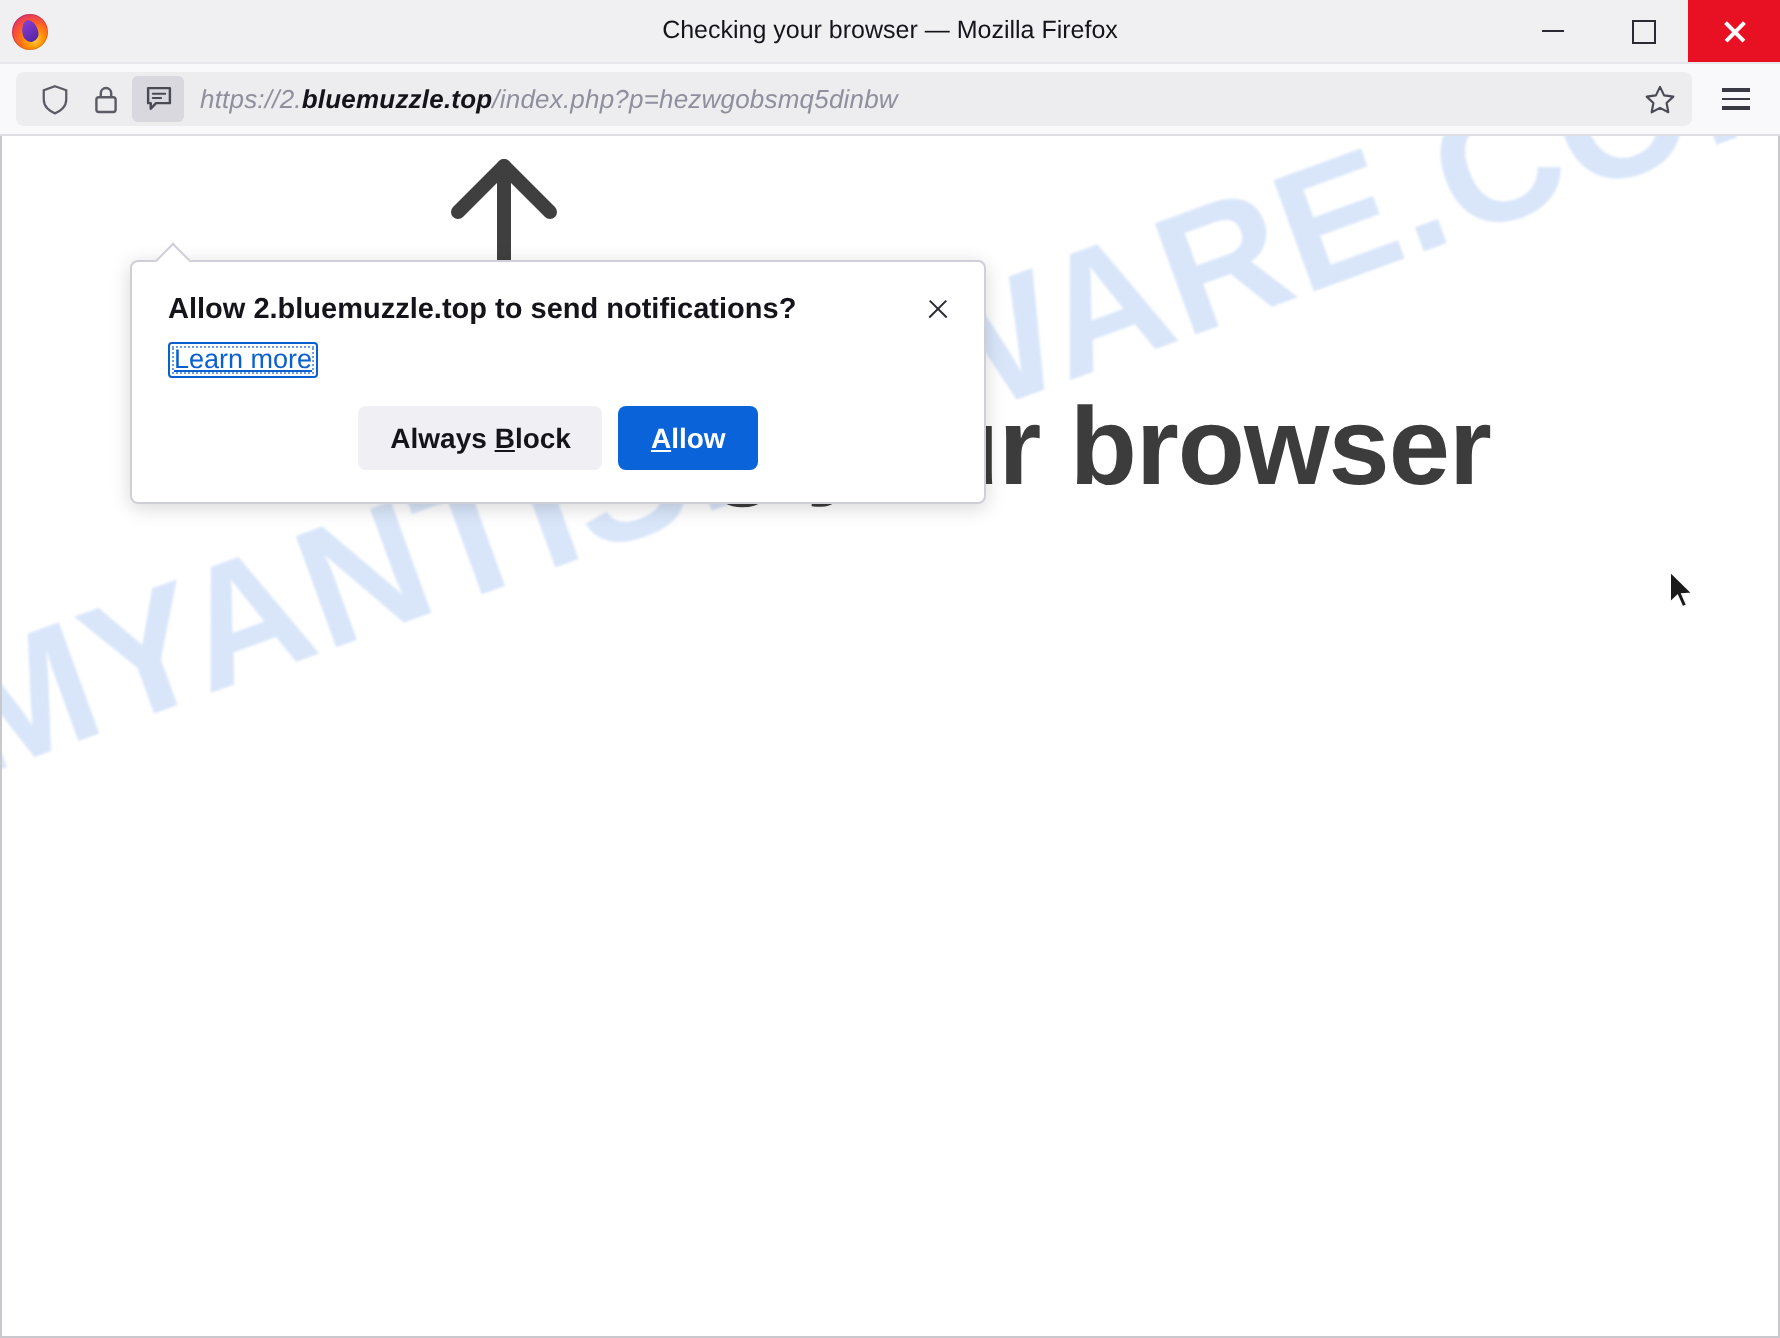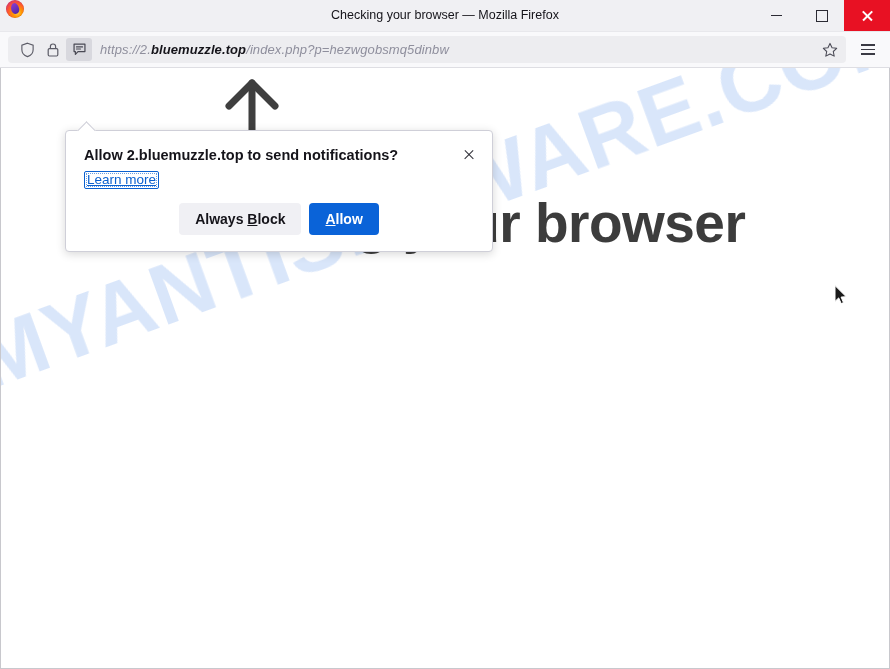--- a/index.html
+++ b/index.html
@@ -25,21 +25,21 @@
     flex-direction: column;
   }
 
   
   .titlebar {
     position: relative;
     height: 31px;
     min-height: 31px;
     background: #f0f0f3;
     display: flex;
-    align-items: flex-start;
+    align-items: center;
     border-bottom: 1px solid #e8e8ec;
   }
   .ff-logo {
     width: 18px;
     height: 18px;
     margin-left: 6px;
     border-radius: 50%;
     background:
       radial-gradient(circle at 62% 70%, #ffd24d 0%, #ff9500 26%, #ff5a2c 52%, #e33a5f 74%, #b5179e 100%);
     position: relative;

